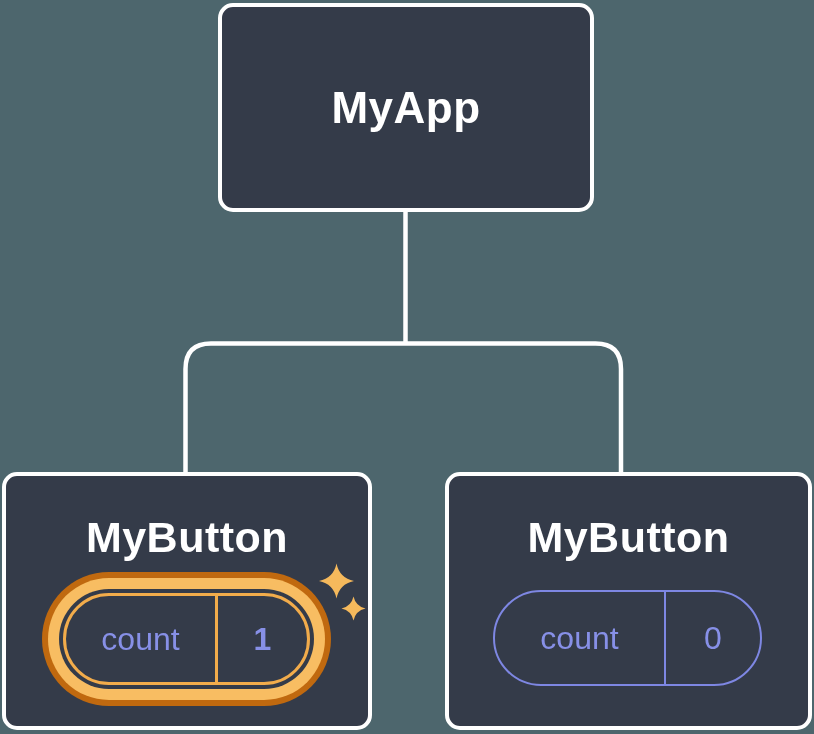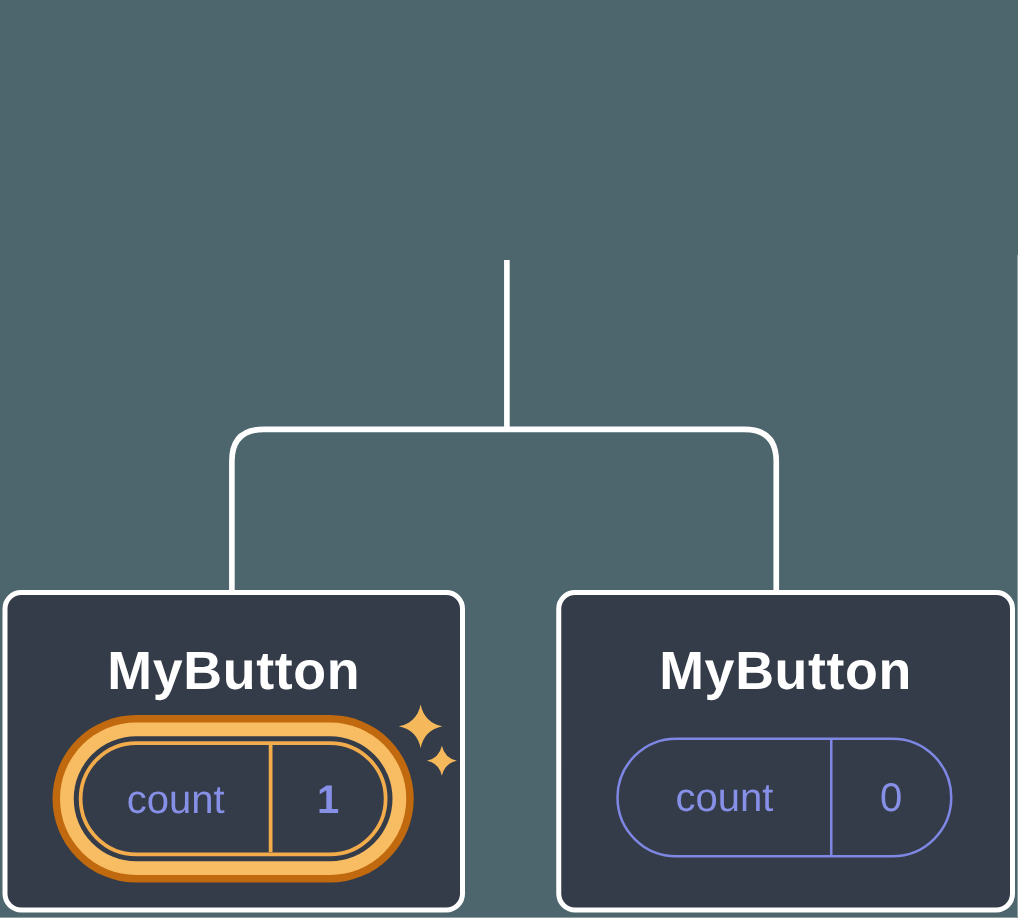--- a/index.html
+++ b/index.html
@@ -88,20 +88,23 @@
 </head>
 <body>
 
 <div class="stage">
 
   <svg class="connectors" viewBox="0 0 814 734" fill="none">
     <path d="M405.5,208 L405.5,344" stroke="#FFFFFF" stroke-width="4.5"></path>
     <path d="M185.5,474 L185.5,369 Q185.5,343.5 211,343.5 L595.5,343.5 Q621,343.5 621,369 L621,474" stroke="#FFFFFF" stroke-width="4.5"></path>
   </svg>
 
+  <div class="node node-root">
+    <div class="node-title">MyApp</div>
+  </div>
 
   <div class="node node-child-left">
     <div class="node-title child-title">MyButton</div>
     <div class="pill pill-highlighted">
       <span class="pill-key">count</span>
       <span class="pill-divider"></span>
       <span class="pill-value">1</span>
     </div>
     <svg class="sparkles" viewBox="0 0 64 72">
       <path d="M22.5,3.5 Q25.5,18 40,21 Q25.5,24 22.5,38.5 Q19.5,24 5,21 Q19.5,18 22.5,3.5 Z" fill="#F5B95C"></path>

